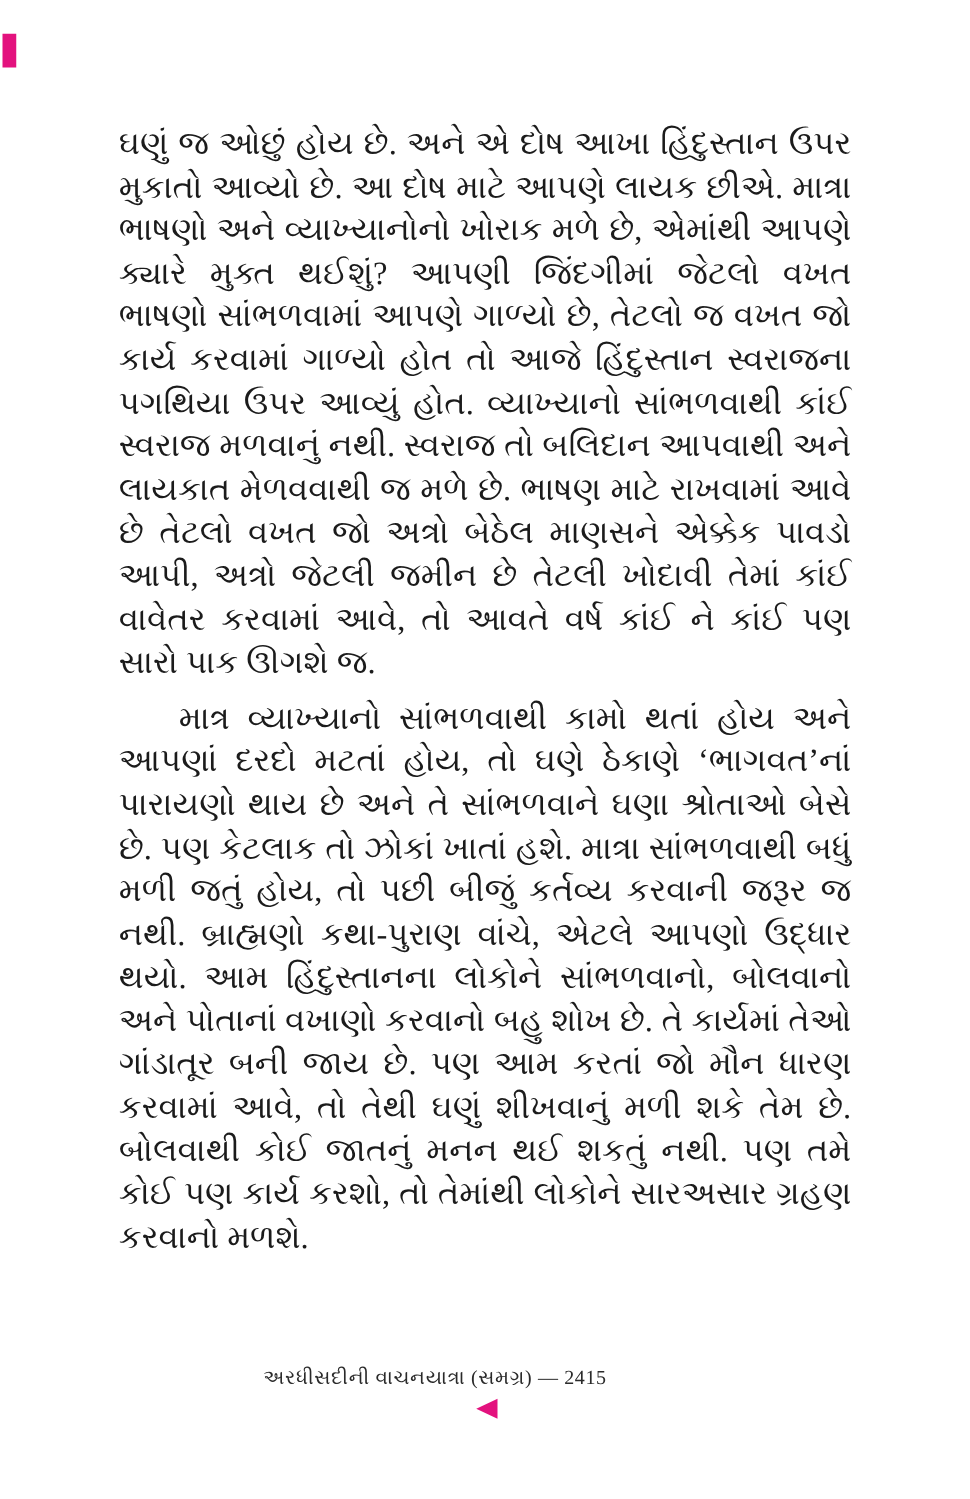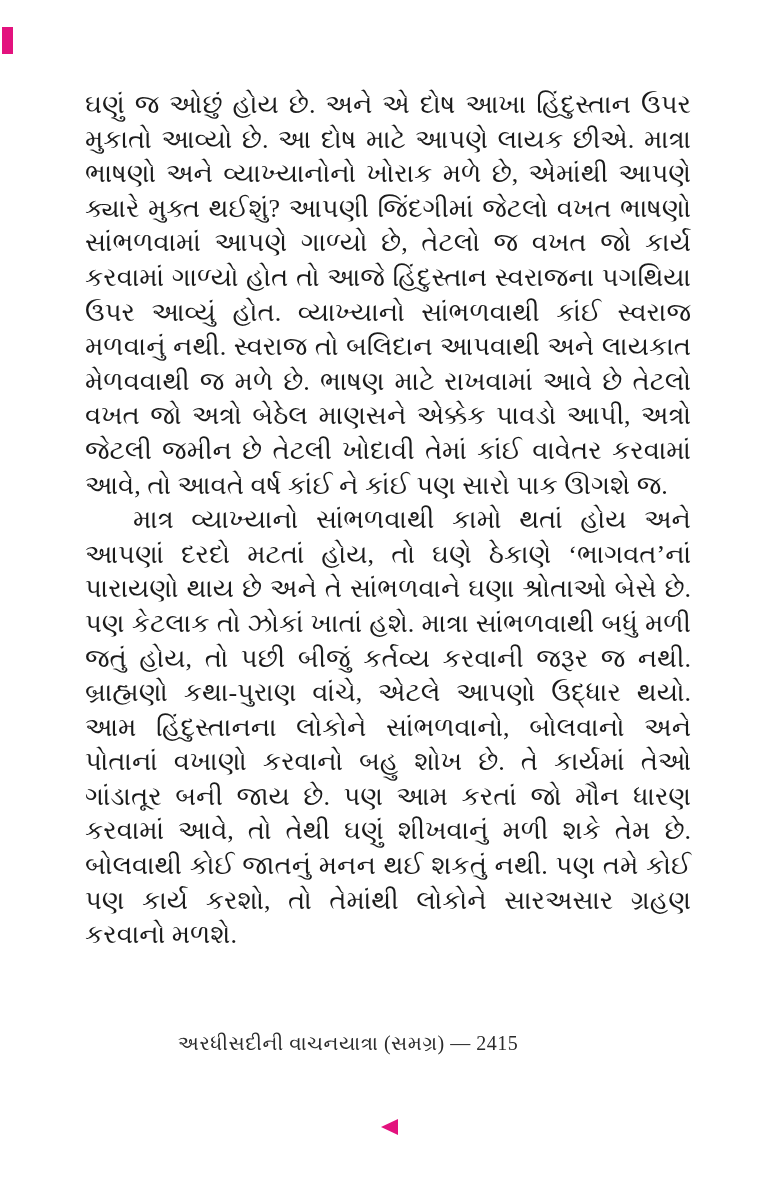--- a/index.html
+++ b/index.html
@@ -27,33 +27,33 @@
     position: absolute;
     left: 85px;
     top: 88px;
     width: 606px;
     font-size: 26px;
     line-height: 34.6px;
     color: #1b1b1b;
     text-align: justify;
   }
   .content p {
-    margin: 0;
+    margin: 10px;
     padding: 0;
   }
   .content p.indented {
     text-indent: 48px;
   }
   .footer {
     position: absolute;
     left: 0;
-    top: 1032px;
+    top: 1092px;
     width: 696px;
     text-align: center;
-    font-size: 20px;
+    font-size: 16px;
     line-height: 22px;
     color: #2a2a2a;
     letter-spacing: 0.5px;
   }
   .nav-triangle {
     position: absolute;
     left: 381px;
     top: 1119px;
     width: 0;
     height: 0;

